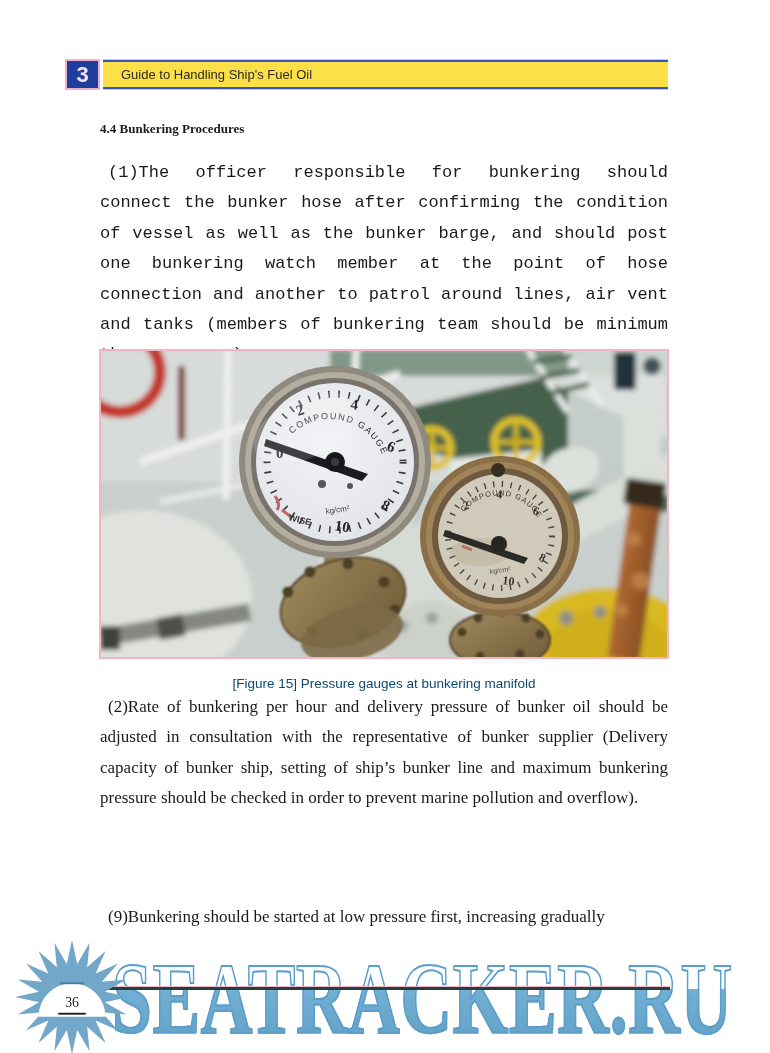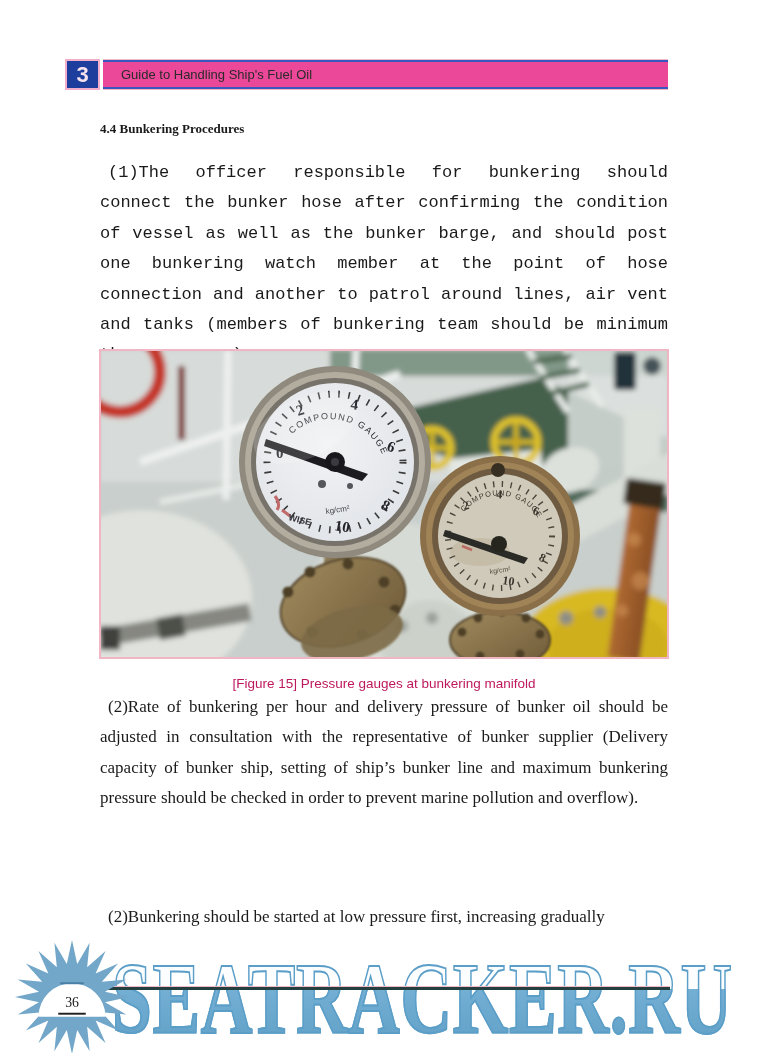--- a/index.html
+++ b/index.html
@@ -18,21 +18,21 @@
     left:65px;top:59px;width:35px;height:31px;
     background:#1e3e9e;
     border:2px solid #f2aecb;
     box-sizing:border-box;
     display:flex;align-items:center;justify-content:center;
     font-family:"Liberation Sans", sans-serif;
     font-weight:bold;font-size:22px;color:#f6e3ee;
   }
   .header-bar{
     left:103px;top:60px;width:565px;height:29px;
-    background:#ec4899;
+    background:#fde047;
     border-top:2px solid #3a57c0;
     border-bottom:2px solid #3a57c0;
     box-sizing:border-box;
     box-shadow:0 1px 0 #f2b8c6, 0 -1px 0 #f2b8c6;
     display:flex;align-items:center;
     padding-left:18px;
     font-family:"Liberation Sans", sans-serif;
     font-size:13px;color:#2a2a2a;
   }
 
@@ -55,21 +55,21 @@
   
   .photo-wrap{
     left:100px;top:350px;width:568px;height:308px;
     outline:1px solid #f1b6c4;
     background:#c9cfcc;
   }
   .figure-caption{
     left:100px;top:676px;width:568px;
     text-align:center;
     font-family:"Liberation Sans", sans-serif;
-    font-size:13.5px;color:#be185d;
+    font-size:13.5px;color:#0c4a6e;
   }
 
   
   .watermark{
     left:112px;top:948px;height:104px;
     white-space:nowrap;
     font-family:"Liberation Serif", serif;
     font-weight:bold;
     font-size:102px;line-height:1;
     letter-spacing:1px;
@@ -265,21 +265,21 @@
     <circle cx="398" cy="120" r="7" fill="#372e22"></circle>
   </g>
 
   <rect x="0.5" y="0.5" width="567" height="307" fill="none" stroke="#f1b6c4"></rect>
 </svg>
 </div>
 
 <div class="abs figure-caption">[Figure 15] Pressure gauges at bunkering manifold</div>
 
 <p id="p2" class="abs para">(2)Rate of bunkering per hour and delivery pressure of bunker oil should be adjusted in consultation with the representative of bunker supplier (Delivery capacity of bunker ship, setting of ship’s bunker line and maximum bunkering pressure should be checked in order to prevent marine pollution and overflow).</p>
-<p id="p3" class="abs para">(2)Bunkering should be started at low pressure first, increasing gradually</p>
+<p id="p3" class="abs para">(9)Bunkering should be started at low pressure first, increasing gradually</p>
 
 <div class="abs watermark">SEATRACKER.RU</div>
 <div class="abs footer-line"></div>
 
 <div class="abs sun-logo">
 <svg width="120" height="118" viewBox="0 0 120 120">
   <polygon fill="#72a7c9" points="
     118,60 93.6,65.3 115.2,77.9 90.3,75.4 106.9,94.1 84,84 94.1,106.9 75.4,90.3
     77.9,115.2 65.3,93.6 60,118 54.7,93.6 42.1,115.2 44.6,90.3 25.9,106.9 36,84
     13.1,94.1 29.7,75.4 4.8,77.9 26.4,65.3 2,60 26.4,54.7 4.8,42.1 29.7,44.6

